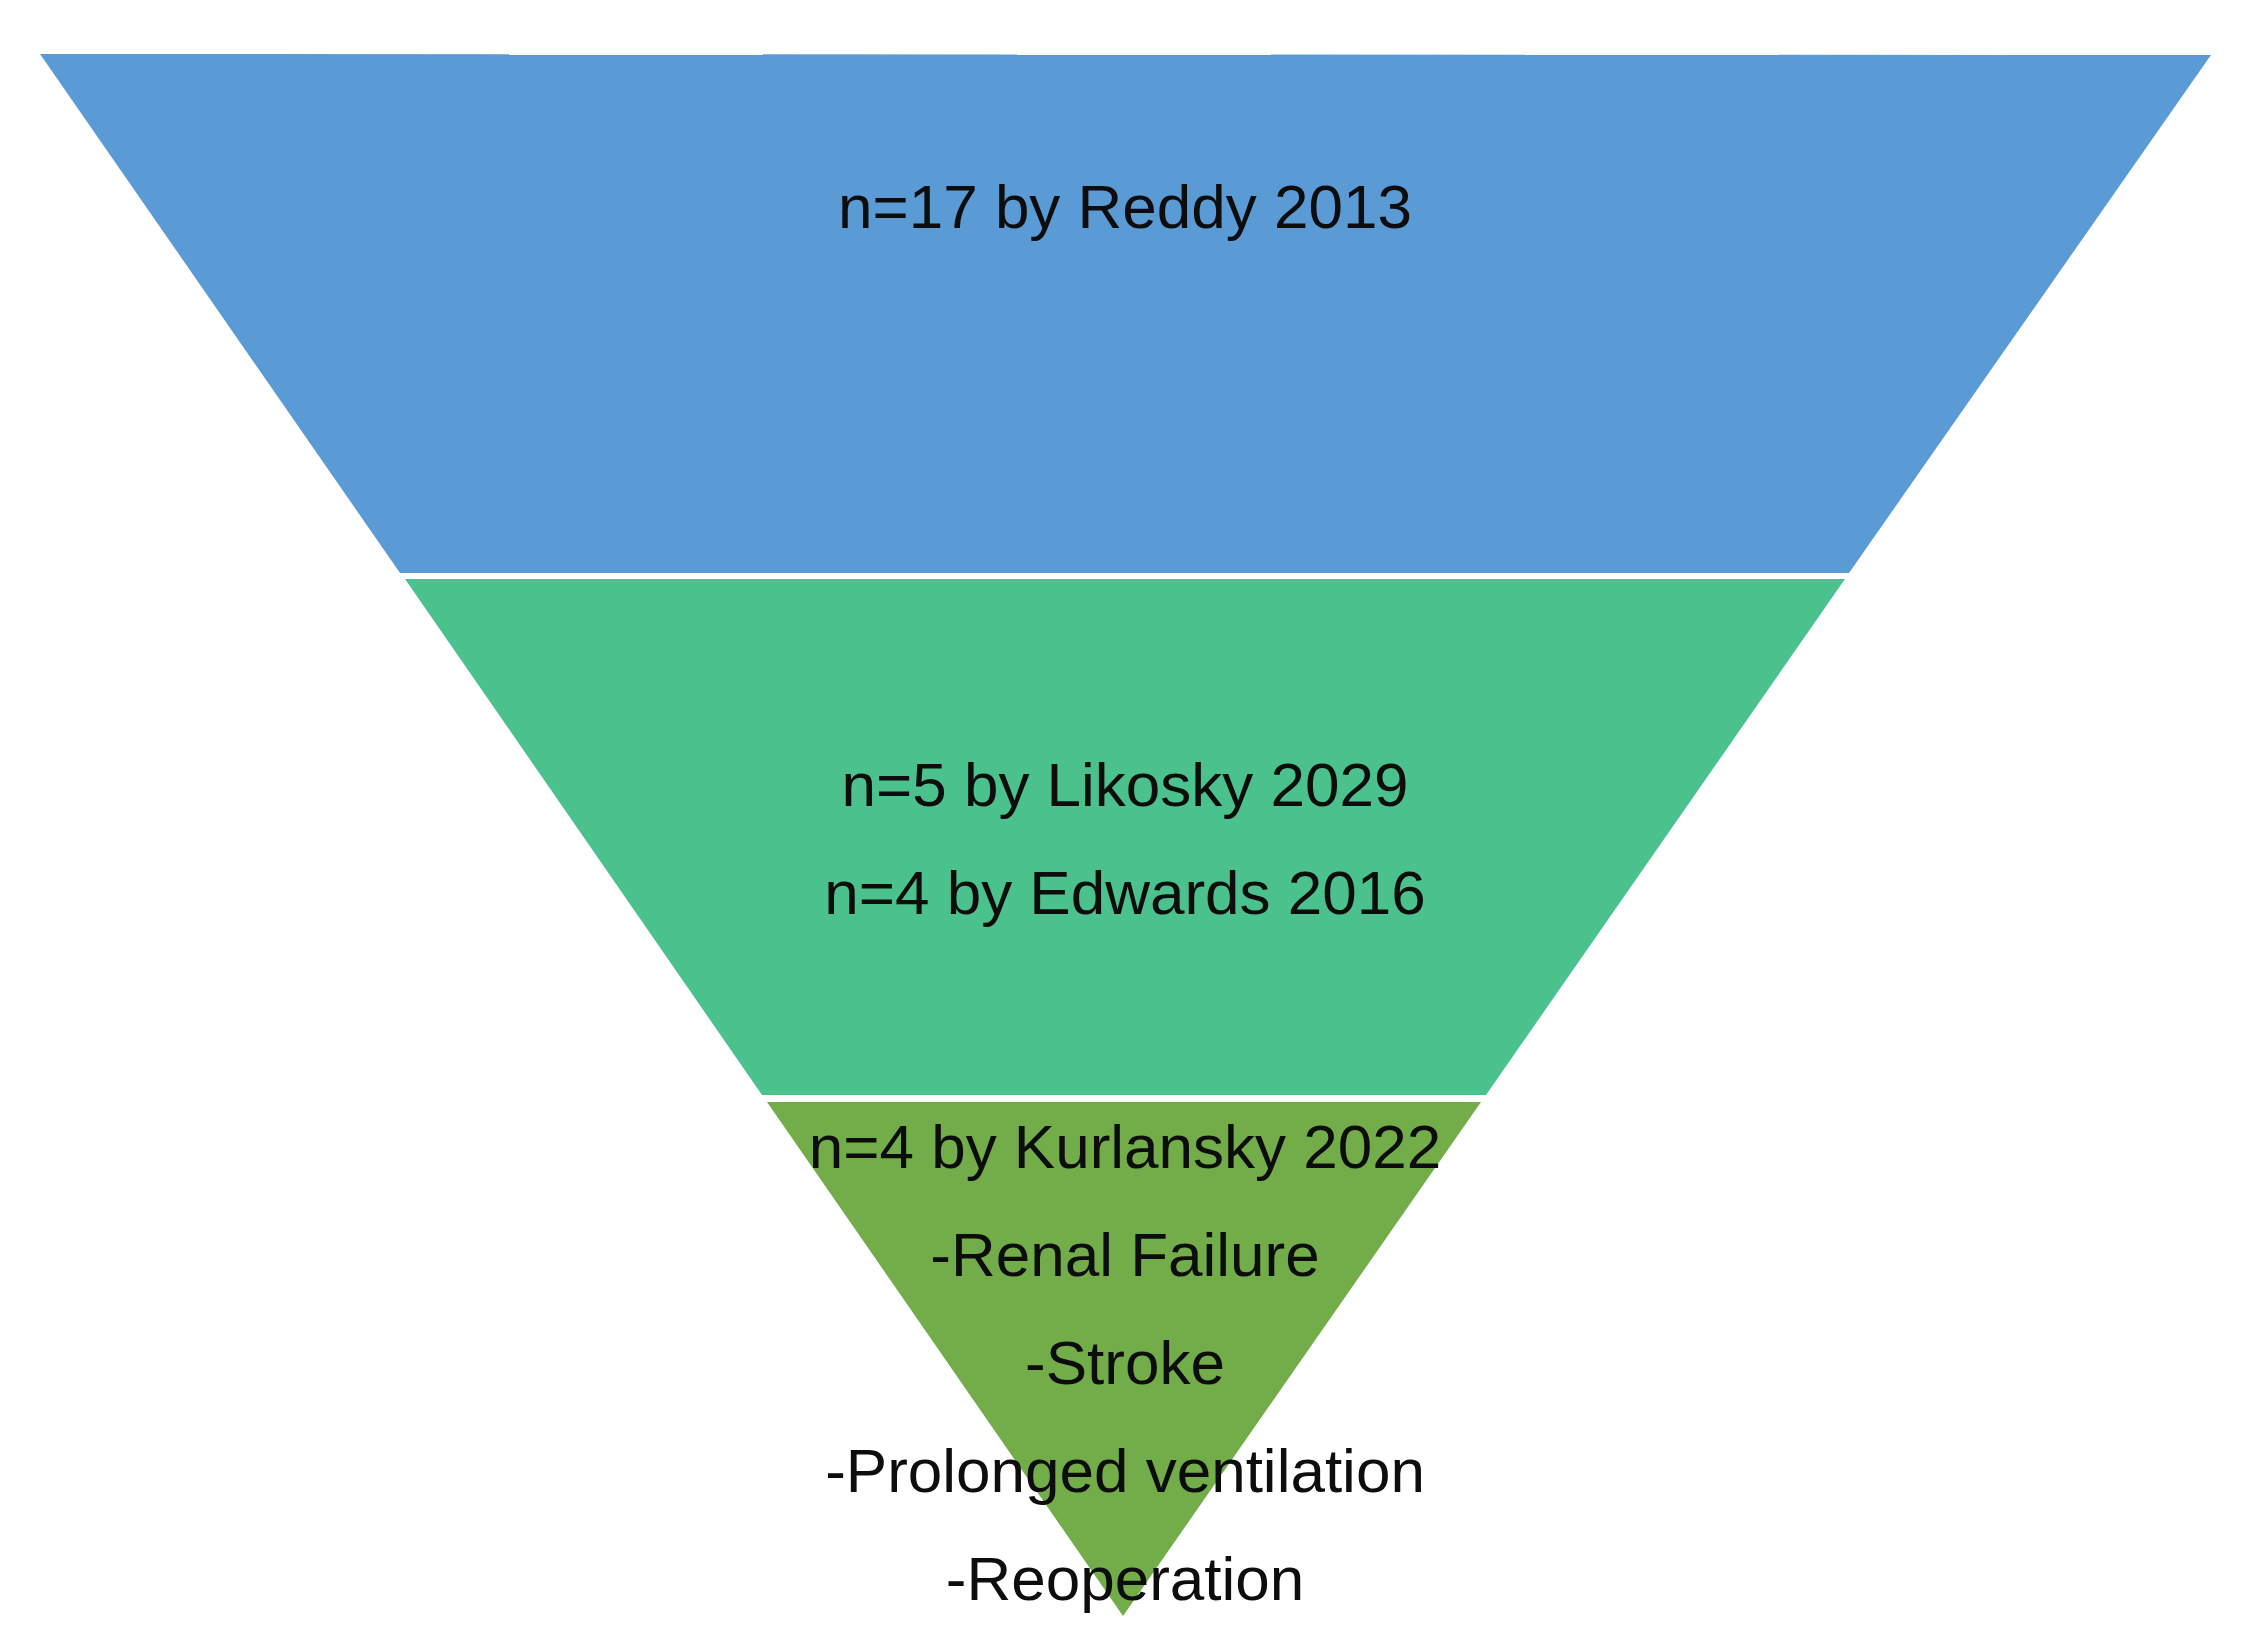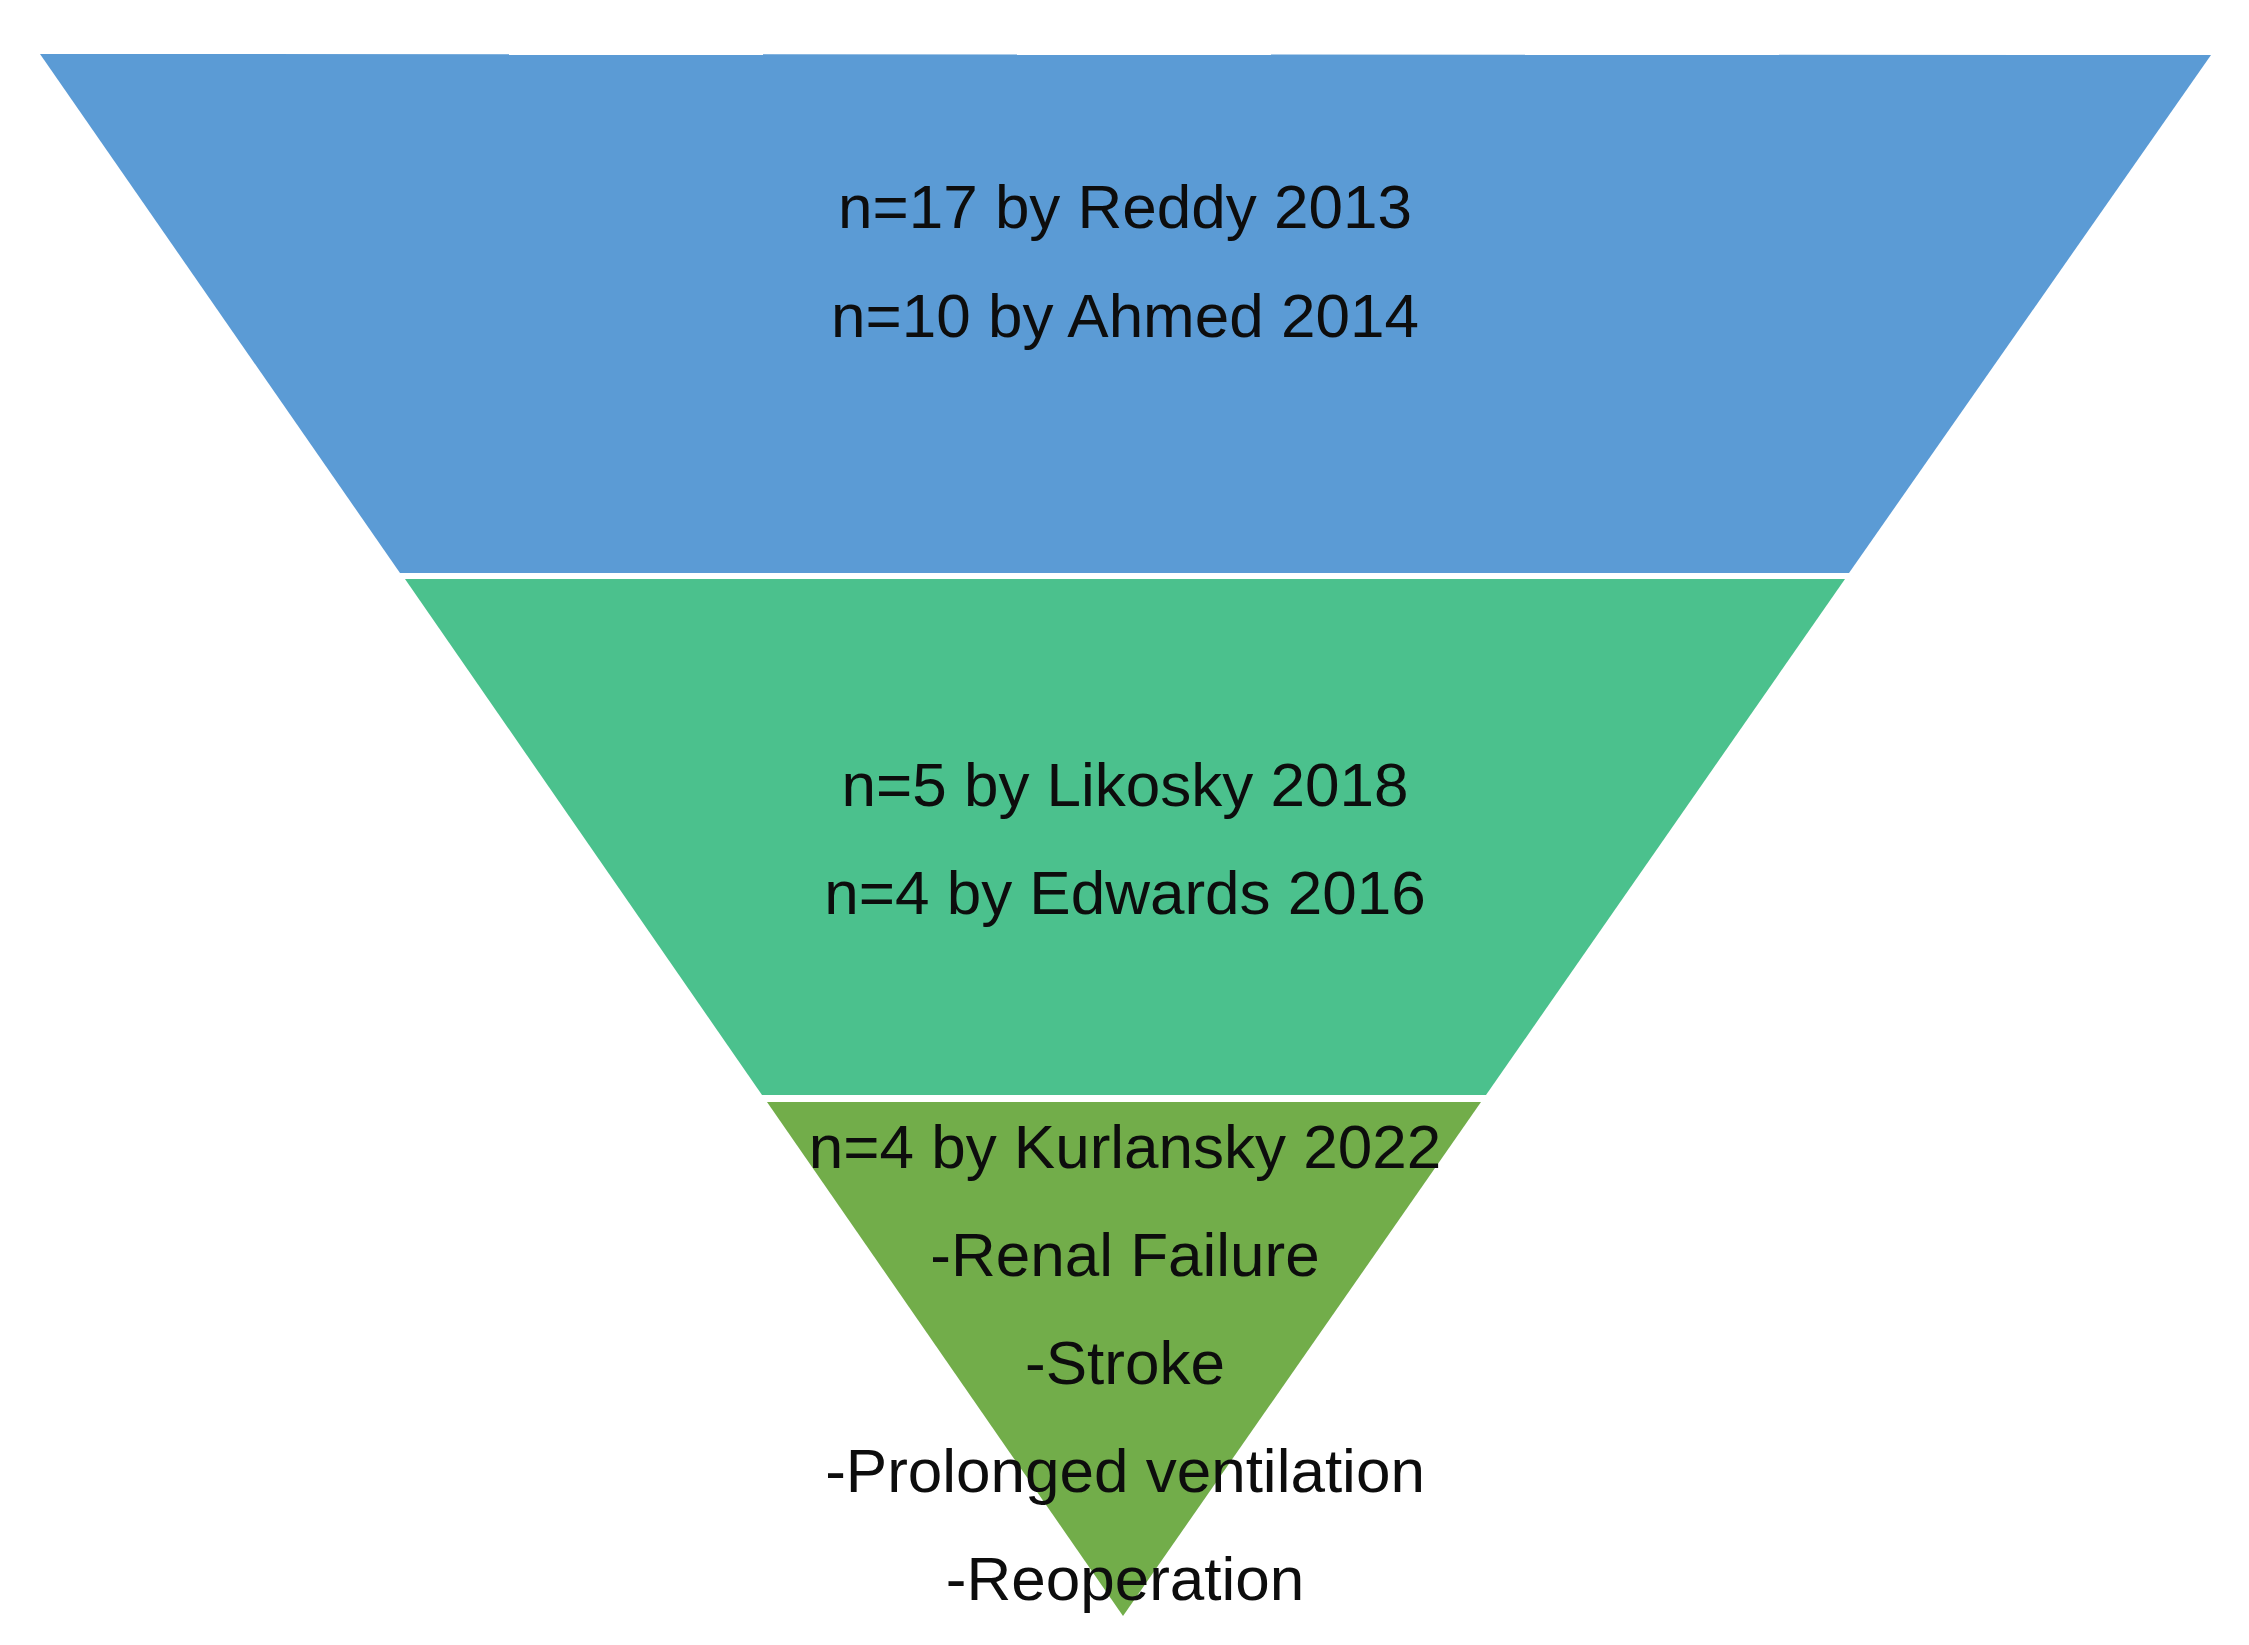--- a/index.html
+++ b/index.html
@@ -57,25 +57,24 @@
 <body>
 
 <div class="canvas">
 
   <div class="tier tier-top" style="background: rgb(91, 155, 213);"></div>
   <div class="tier tier-middle" style="background: rgb(75, 193, 141);"></div>
   <div class="tier tier-bottom" style="background: rgb(114, 173, 74);"></div>
 
   <div class="text-block tb-top">
     <div>n=17 by Reddy 2013</div>
-    <div>n=10 by Ahmed 2014</div>
   </div>
 
   <div class="text-block tb-middle">
-    <div>n=5 by Likosky 2018</div>
+    <div>n=5 by Likosky 2029</div>
     <div>n=4 by Edwards 2016</div>
   </div>
 
   <div class="text-block tb-bottom">
     <div>n=4 by Kurlansky 2022</div>
     <div>-Renal Failure</div>
     <div>-Stroke</div>
     <div>-Prolonged ventilation</div>
     <div>-Reoperation</div>
   </div>

